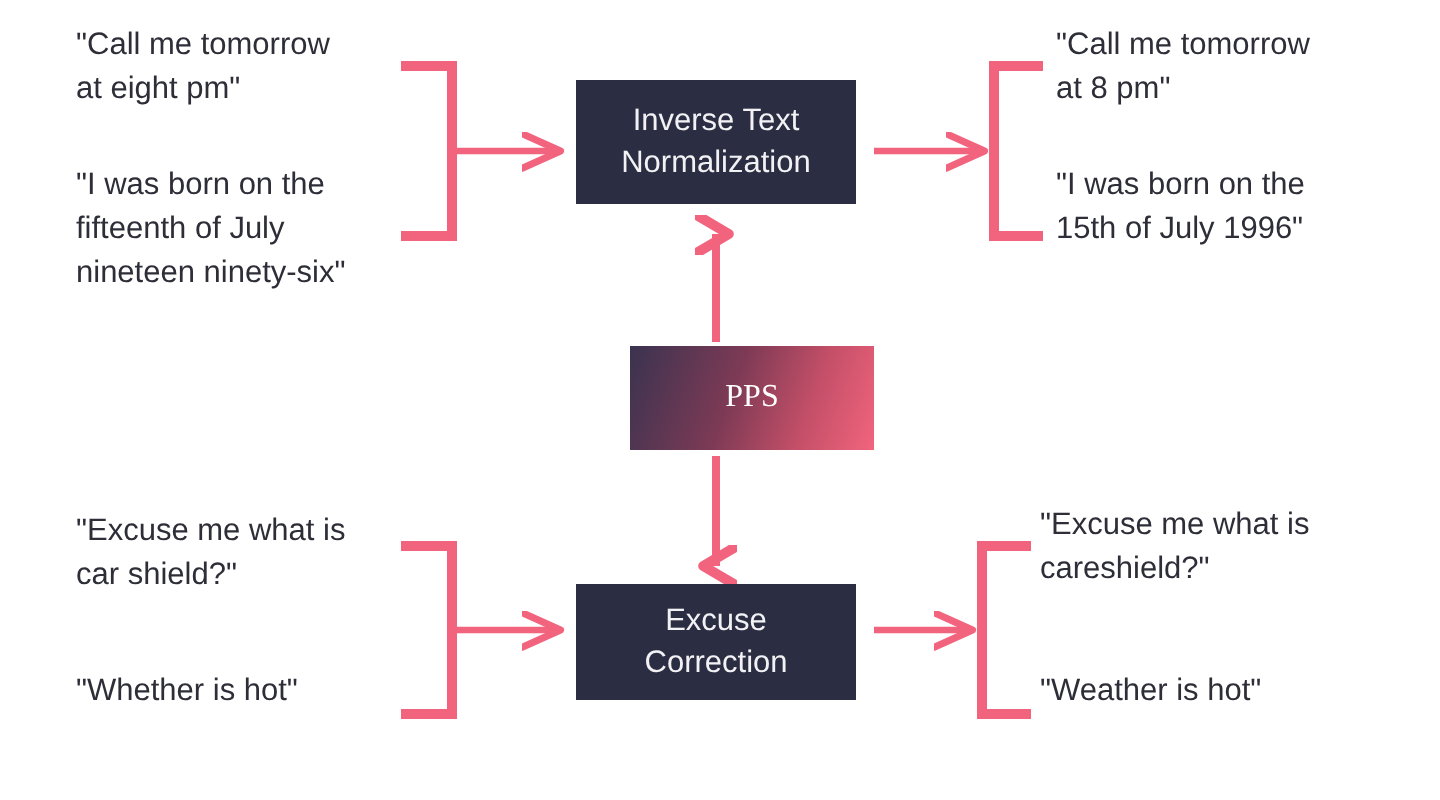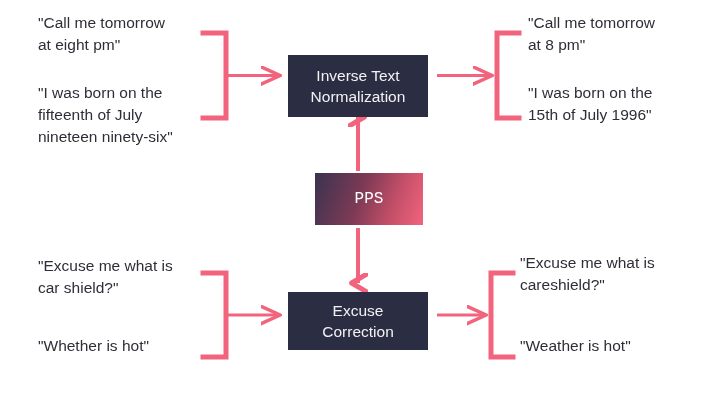--- a/index.html
+++ b/index.html
@@ -43,36 +43,36 @@
     color: #f2f2f5;
     display: flex;
     align-items: center;
     justify-content: center;
     text-align: center;
     font-size: 15.5px;
     line-height: 21px;
     font-family: "Liberation Sans", sans-serif;
     white-space: pre-line;
   }
-  .box-itn { left: 288px; top: 40px;  width: 140px; height: 62px; margin-top: 15px; }
+  .box-itn { left: 288px; top: 40px;  width: 140px; height: 62px; }
   .box-pc  { left: 288px; top: 292px; width: 140px; height: 58px; }
 
   .pps-box {
     position: absolute;
     left: 315px;
     top: 173px;
-    width: 108px;
+    width: 122px;
     height: 52px;
     background: linear-gradient(110deg, #3a3350 0%, #7d3a55 42%, #c44f68 72%, #f2647d 100%);
     color: #ffffff;
     display: flex;
     align-items: center;
     justify-content: center;
     font-size: 16px;
-    font-family: Liberation Mono, monospace;
+    font-family: Liberation Serif, serif;
   }
 
   svg.connectors {
     position: absolute;
     left: 0; top: 0;
     width: 720px;
     height: 400px;
     overflow: visible;
   }
 </style>

